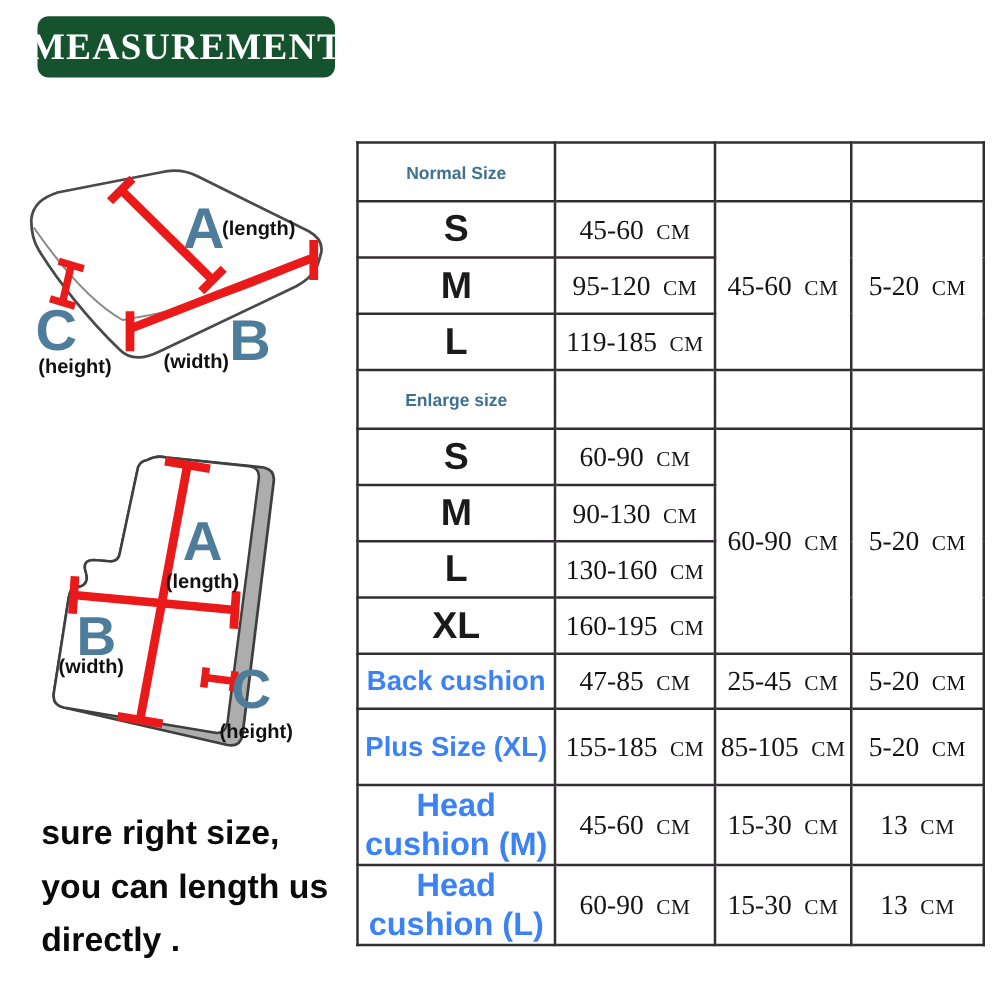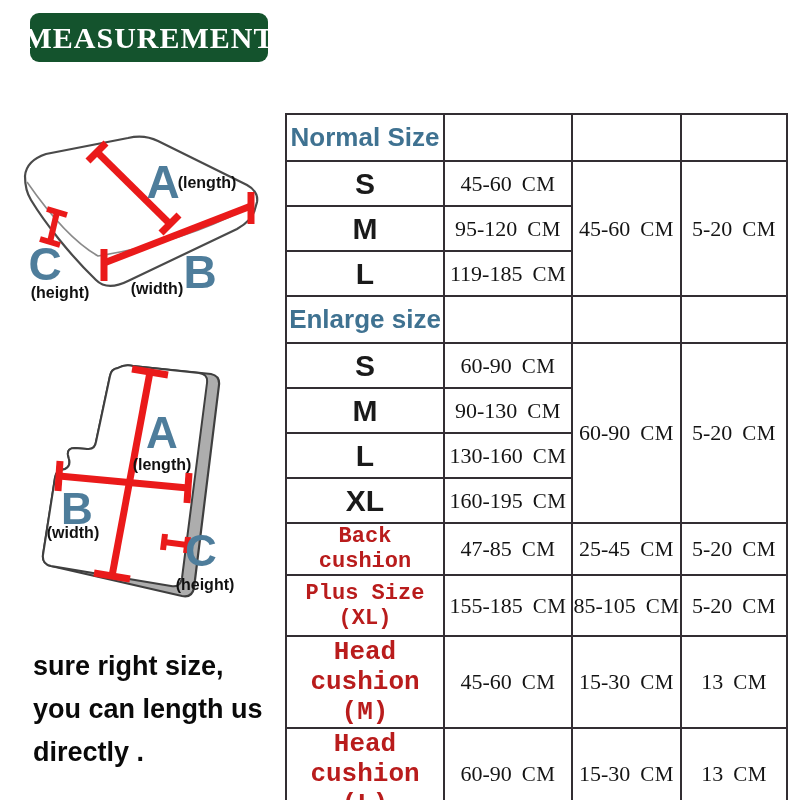--- a/index.html
+++ b/index.html
@@ -25,35 +25,35 @@
   .cap{fill:#111111;font-size:16px;font-weight:bold;font-family:"Liberation Sans",sans-serif;}
   
   table.sizes{
     position:absolute;left:285px;top:113px;width:501px;
     border-collapse:collapse;table-layout:fixed;
   }
   table.sizes td{
     border:2px solid #332e33;text-align:center;vertical-align:middle;
     padding:0;background:#ffffff;overflow:hidden;
   }
-  td.sec-title{color:#3f7291;font-size:26px;font-weight:bold;}
+  td.sec-title{color:#3f7291;font-size:14px;font-weight:bold;}
   td.hgray{
     background:#595659;color:#ffffff;font-size:20px;font-weight:bold;
     border:3px solid #ffffff;
   }
   tr.sec2 td.hgray{border-top:2px solid #332e33;}
   td.sizecell{
     background:#ddc2da;font-size:30px;font-weight:800;color:#1a1a1a;
     border-top:2px solid #a5879f;border-bottom:2px solid #a5879f;
   }
   td.val{
     font-family:"Liberation Serif",serif;font-size:22px;color:#141414;
   }
-  td.val .unit{font-size:21px;letter-spacing:.5px;margin-left:10px;}
-  td.lbl{color:#b91c1c;font-size:22px;font-weight:bold;font-family:Liberation Mono, monospace;}
+  td.val .unit{font-size:17px;letter-spacing:.5px;margin-left:10px;}
+  td.lbl{color:#3b82f6;font-size:22px;font-weight:bold;}
   td.lbl.small{font-size:26px;}
   tr.rh{height:47px;} tr.rd{height:45px;}
   tr.rx1{height:44px;} tr.rx2{height:61px;} tr.rx3{height:42px;} tr.rx4{height:31px;}
   
   .note{
     position:absolute;left:33px;top:645px;width:280px;
     font-size:27px;line-height:43px;font-weight:600;color:#0a0a0a;
   }
 </style>
 </head>

